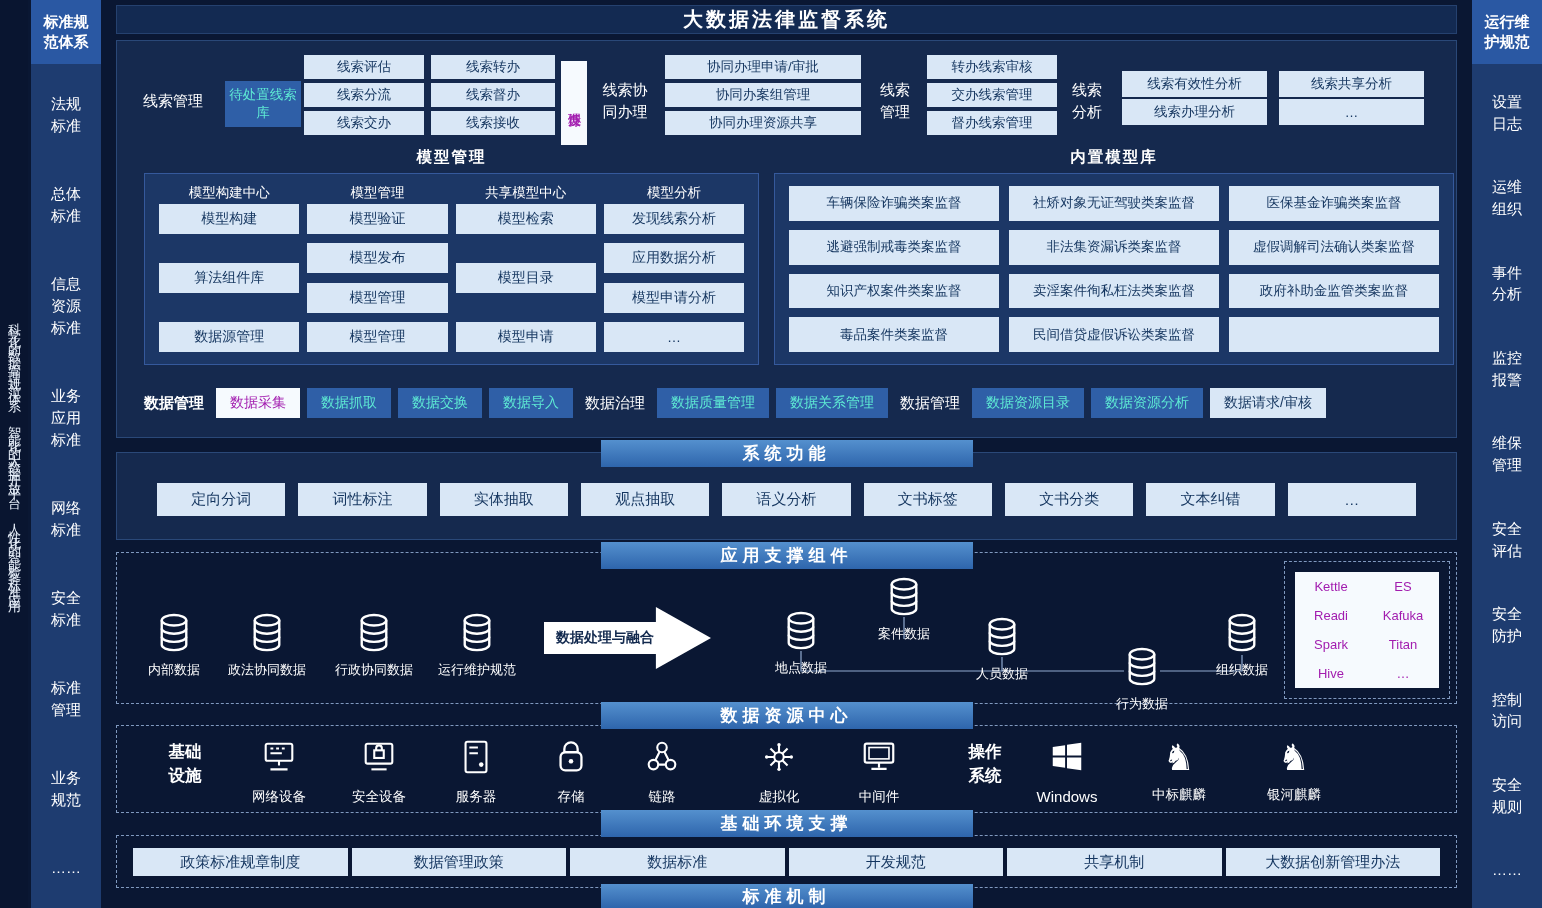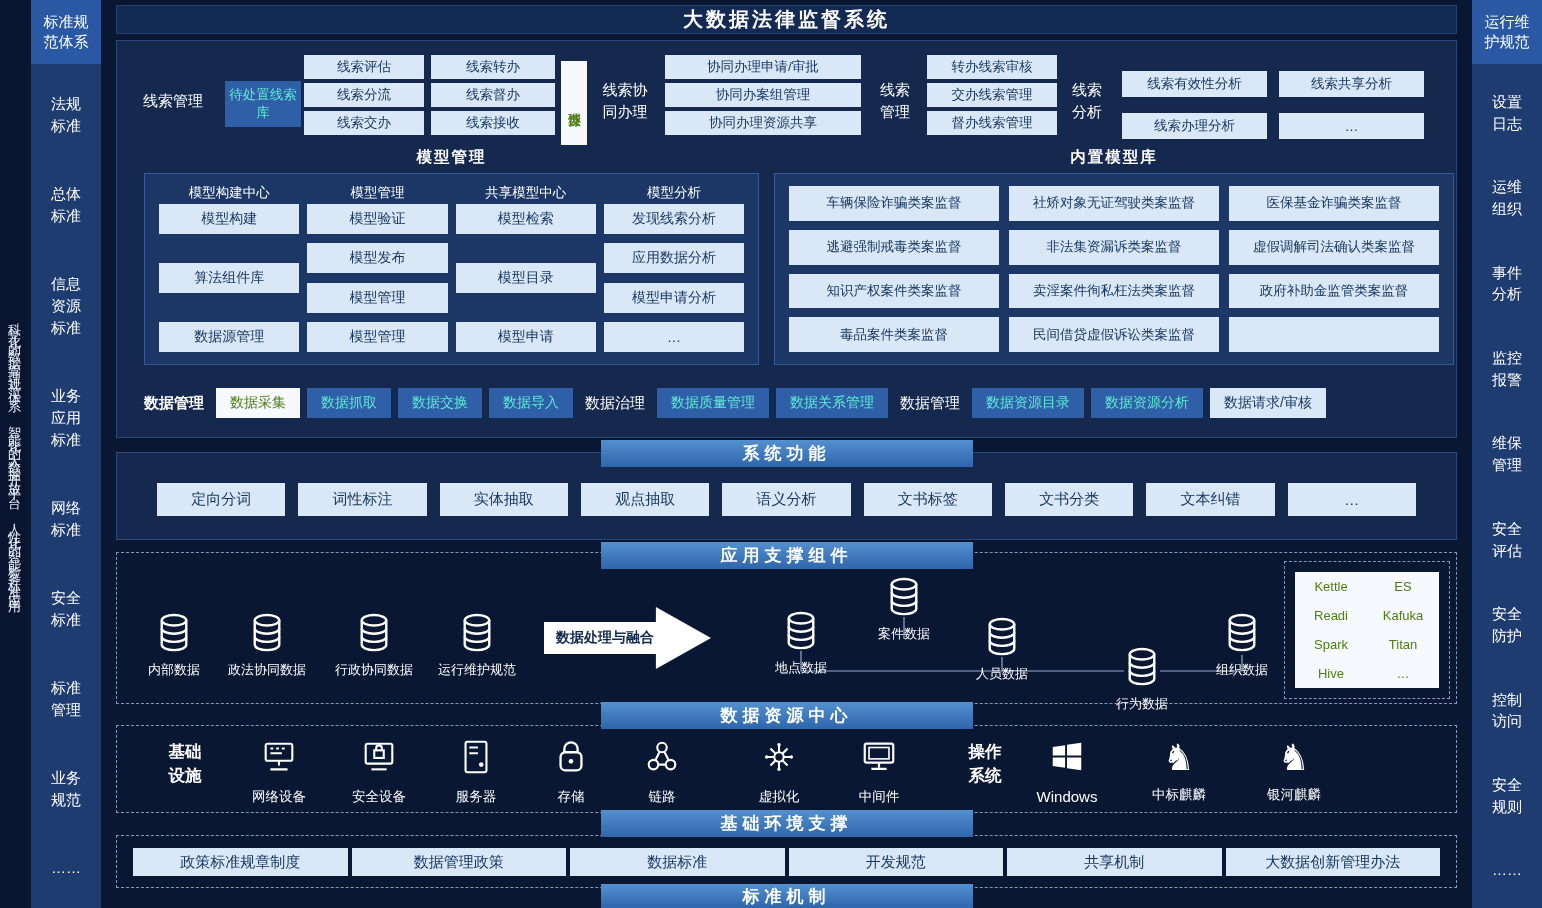--- a/index.html
+++ b/index.html
@@ -3,56 +3,56 @@
 <meta charset="utf-8">
 <style>
   *{margin:0;padding:0;box-sizing:border-box}
   html,body{width:1542px;height:908px;overflow:hidden;background:#0a1733;
     font-family:"Liberation Sans","DejaVu Sans",sans-serif;color:#fff}
   .page{position:relative;width:1542px;height:908px;background:#0a1733}
 
   
   .lb{background:#d9e7f6;color:#14355f;display:flex;align-items:center;justify-content:center;text-align:center}
   .bb{background:#2f5fa7;color:#5eead4;display:flex;align-items:center;justify-content:center;text-align:center}
-  .wb{background:#f6fafe;color:#4d7c0f;display:flex;align-items:center;justify-content:center;text-align:right}
+  .wb{background:#f6fafe;color:#a21caf;display:flex;align-items:center;justify-content:center;text-align:right}
   .panel{position:absolute;background:#15294e;border:1px solid #2a4878}
   .dashed{position:absolute;border:1px dashed #8099bf}
   .hbar{position:absolute;left:50%;transform:translateX(-50%);width:372px;height:27px;
     background:linear-gradient(180deg,#5490ce,#2e65ac);display:flex;align-items:center;justify-content:center;
     font-size:17px;font-weight:700;letter-spacing:5px;z-index:6}
 
   
   .vstrip{position:absolute;left:0;top:0;width:28px;height:908px;background:#091530;display:flex;align-items:center;justify-content:center}
   .vstrip span{writing-mode:vertical-rl;text-orientation:upright;font-size:13px;letter-spacing:7px;color:#e9f1fb;white-space:nowrap}
 
   
   .sidebar{position:absolute;top:0;height:908px;width:70px;background:#1e3c70;display:flex;flex-direction:column}
   .sidebar.left{left:31px}.sidebar.right{left:1472px}
-  .side-title{height:64px;background:#2a58a3;display:flex;align-items:center;justify-content:center;font-weight:400;font-size:15px;line-height:1.35}
+  .side-title{height:64px;background:#2a58a3;display:flex;align-items:center;justify-content:center;font-weight:700;font-size:15px;line-height:1.35}
   .side-title span{display:inline-block;width:50px;text-align:center}
   .side-items{flex:1;display:flex;flex-direction:column;justify-content:space-around;align-items:center;padding:6px 0}
   .side-items .it{font-size:15px;line-height:1.45;text-align:center}
   .side-items .it span{display:inline-block;width:34px}
 
   
   .main{position:absolute;left:108px;top:0;width:1357px;height:908px}
   .titlebar{position:absolute;left:8px;right:8px;top:5px;height:29px;background:#132a52;border:1px solid #25416f;
     display:flex;align-items:center;justify-content:center;font-size:20px;font-weight:700;letter-spacing:3px}
 
   .bigpanel{left:8px;right:8px;top:40px;height:398px}
 
   
   .clue{position:absolute;left:0;right:0;top:14px;height:100px}
   .glabel{position:absolute;top:0;height:92px;display:flex;align-items:center;justify-content:center;text-align:center;font-size:15px;line-height:1.5}
   .ccol{position:absolute;top:0;display:flex;flex-direction:column;gap:4px}
   .ccol .cb{height:24px;font-size:13.5px}
   .pend{position:absolute;left:108px;top:26px;width:76px;height:46px;font-size:13.5px;line-height:1.35;padding:2px}
   .fb{position:absolute;left:444px;top:6px;width:26px;height:84px;writing-mode:vertical-rl;text-orientation:upright;
     font-size:13px;display:flex;align-items:center;justify-content:center}
-  .cgrid{position:absolute;left:1005px;top:16px;width:302px;display:grid;grid-template-columns:1fr 1fr;gap:16px 12px}
+  .cgrid{position:absolute;left:1005px;top:16px;width:302px;display:grid;grid-template-columns:1fr 1fr;gap:2px 12px}
   .cgrid .cb{height:26px;font-size:13.5px}
 
   
   .mtitle{position:absolute;top:106px;height:20px;display:flex;align-items:center;justify-content:center;font-size:15.5px;font-weight:700;letter-spacing:2px}
   .mbox{position:absolute;top:132px;height:192px;background:#1c3766;border:1px solid #35599c}
   .mcols{display:flex;height:100%;padding:8px 14px 12px;gap:8px}
   .mcol{flex:1;display:flex;flex-direction:column}
   .mcol .mh{height:22px;display:flex;align-items:center;justify-content:center;font-size:13.5px}
   .mcol .mitems{flex:1;display:flex;flex-direction:column;justify-content:space-between}
   .mcol .cb{height:30px;font-size:14px}

